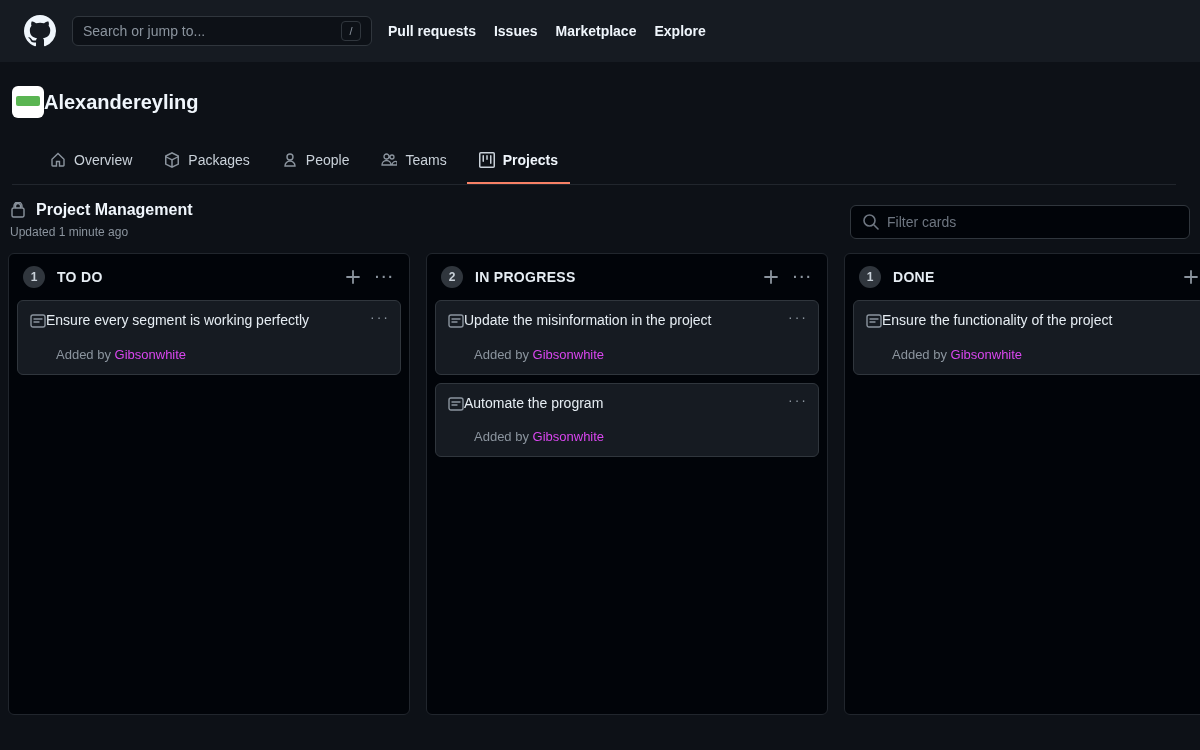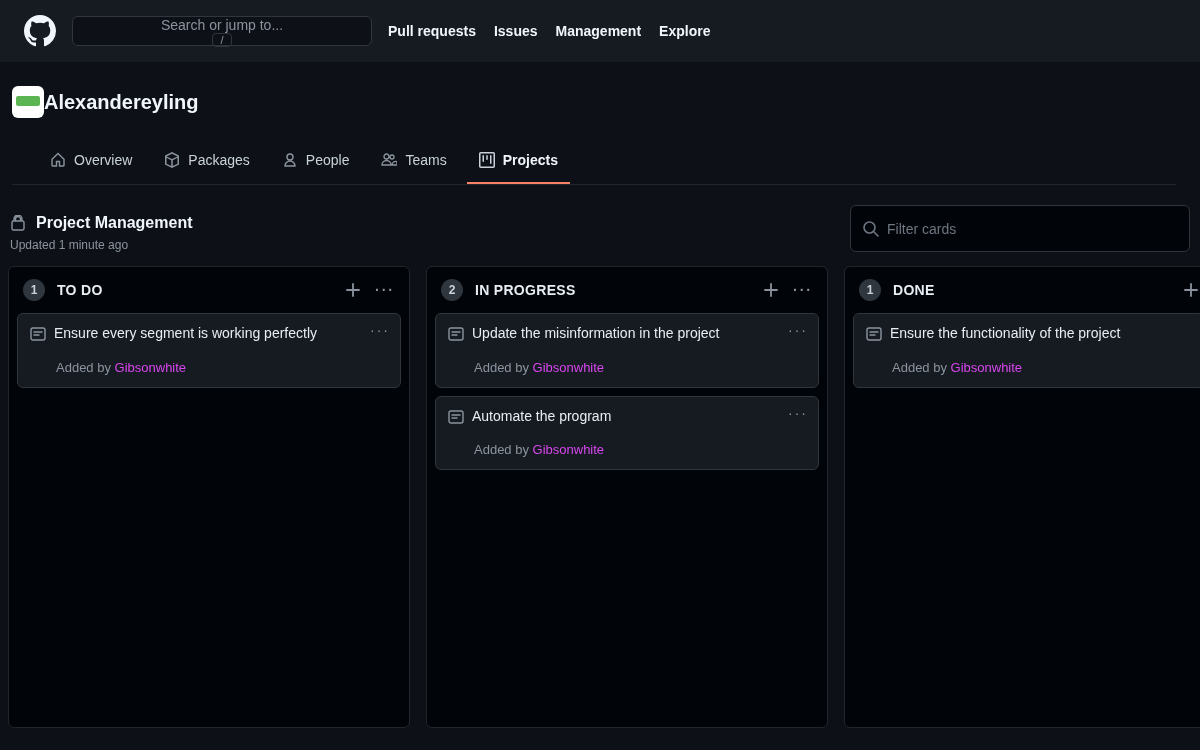--- a/index.html
+++ b/index.html
@@ -27,21 +27,20 @@
     background: #0d1117;
     border: 1px solid #30363d;
     border-radius: 6px;
     height: 30px;
     width: 300px;
     display: flex;
     align-items: center;
     padding: 0 10px;
     color: #8b949e;
     justify-content: space-between;
-    flex-direction: column;
   }
   .search-box .slash {
     border: 1px solid #30363d;
     border-radius: 4px;
     width: 20px; height: 20px;
     display:flex; align-items:center; justify-content:center;
     font-size: 11px;
     color: #8b949e;
   }
   .top-nav {
@@ -108,21 +107,21 @@
     display: flex; justify-content: space-between; align-items: flex-end;
     padding: 16px 10px 10px 10px;
   }
   .project-title-row { display:flex; align-items:center; gap:10px; color:#f0f6fc; font-weight:600; font-size:16px;}
   .project-title-row svg { fill:#8b949e; }
   .project-meta { color:#8b949e; font-size:12px; margin-top:6px; }
   .filter-box {
     background: #010409;
     border: 1px solid #30363d;
     border-radius: 6px;
-    height: 47px;
+    height: 34px;
     width: 340px;
     display:flex; align-items:center; gap:8px;
     padding: 0 12px;
     color:#8b949e;
     margin-top: 4px;
   }
   .filter-box input {
     background: transparent; border: none; outline: none;
     color:#c9d1d9; font-size:14px; flex:1;
   }
@@ -160,21 +159,21 @@
   .col-actions svg { fill:#8b949e; }
 
   .cards { padding: 0 8px 8px; display:flex; flex-direction:column; gap:8px; }
   .card {
     background:#161b22;
     border:1px solid #30363d;
     border-radius:6px;
     padding: 10px 12px 12px;
     position: relative;
   }
-  .card-top { display:flex; align-items:flex-start; gap:8px; }
+  .card-top { display:flex; align-items:flex-start; gap:0; }
   .card-top svg { fill:#8b949e; flex-shrink:0; margin-top:2px;}
   .card-title { color:#e6edf3; font-size:14px; line-height:1.4; }
   .card-menu { position:absolute; top:8px; right:10px; color:#8b949e; letter-spacing:2px; cursor:pointer;}
   .card-meta { color:#8b949e; font-size:13px; margin-top:16px; padding-left: 26px;}
   .card-meta .author { color:#d946ef; font-weight:500;}
 
   .icon16 { width:16px; height:16px; }
 </style>
 </head>
 <body>
@@ -185,21 +184,21 @@
         <path d="M8 0C3.58 0 0 3.58 0 8c0 3.54 2.29 6.53 5.47 7.59.4.07.55-.17.55-.38 0-.19-.01-.82-.01-1.49-2.01.37-2.53-.49-2.69-.94-.09-.23-.48-.94-.82-1.13-.28-.15-.68-.52-.01-.53.63-.01 1.08.58 1.23.82.72 1.21 1.87.87 2.33.66.07-.52.28-.87.51-1.07-1.78-.2-3.64-.89-3.64-3.95 0-.87.31-1.59.82-2.15-.08-.2-.36-1.02.08-2.12 0 0 .67-.21 2.2.82.64-.18 1.32-.27 2-.27.68 0 1.36.09 2 .27 1.53-1.04 2.2-.82 2.2-.82.44 1.1.16 1.92.08 2.12.51.56.82 1.27.82 2.15 0 3.07-1.87 3.75-3.65 3.95.29.25.54.73.54 1.48 0 1.07-.01 1.93-.01 2.2 0 .21.15.46.55.38A8.013 8.013 0 0016 8c0-4.42-3.58-8-8-8z"></path>
       </svg>
   </a>
   <div class="search-box">
     <span>Search or jump to...</span>
     <span class="slash">/</span>
   </div>
   <nav class="top-nav">
     <a>Pull requests</a>
     <a>Issues</a>
-    <a>Management</a>
+    <a>Marketplace</a>
     <a>Explore</a>
   </nav>
 </div>
 
 <div class="org-header">
   <div class="org-row">
     <div class="org-avatar"></div>
     <div class="org-name">Alexandereyling</div>
   </div>
 

